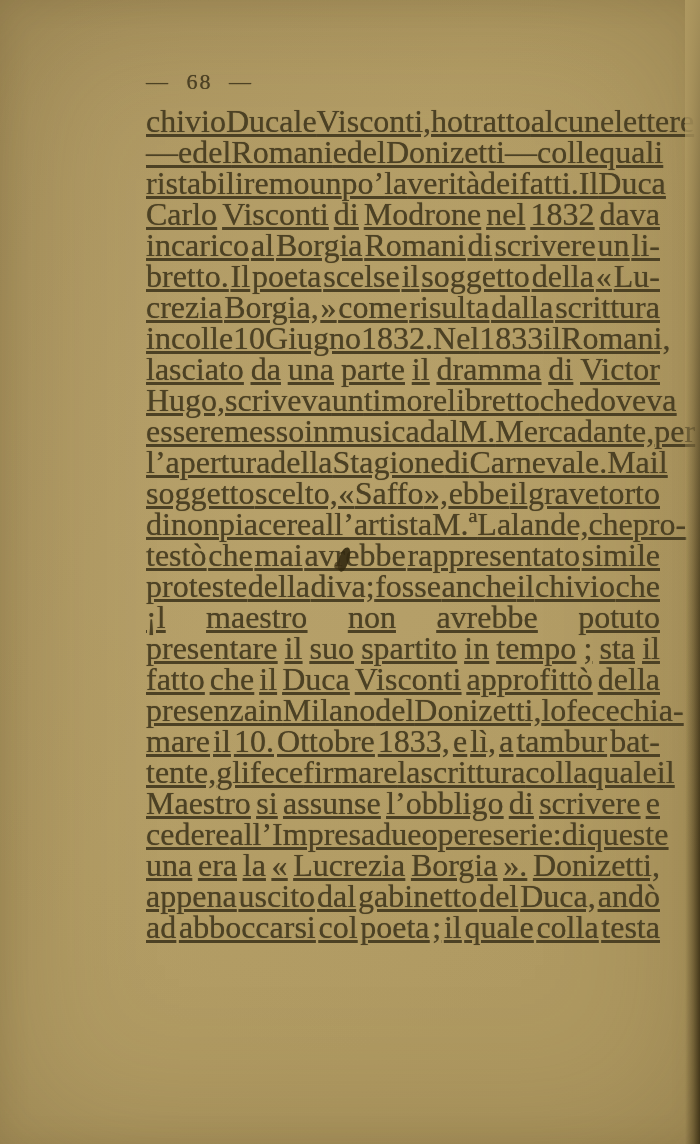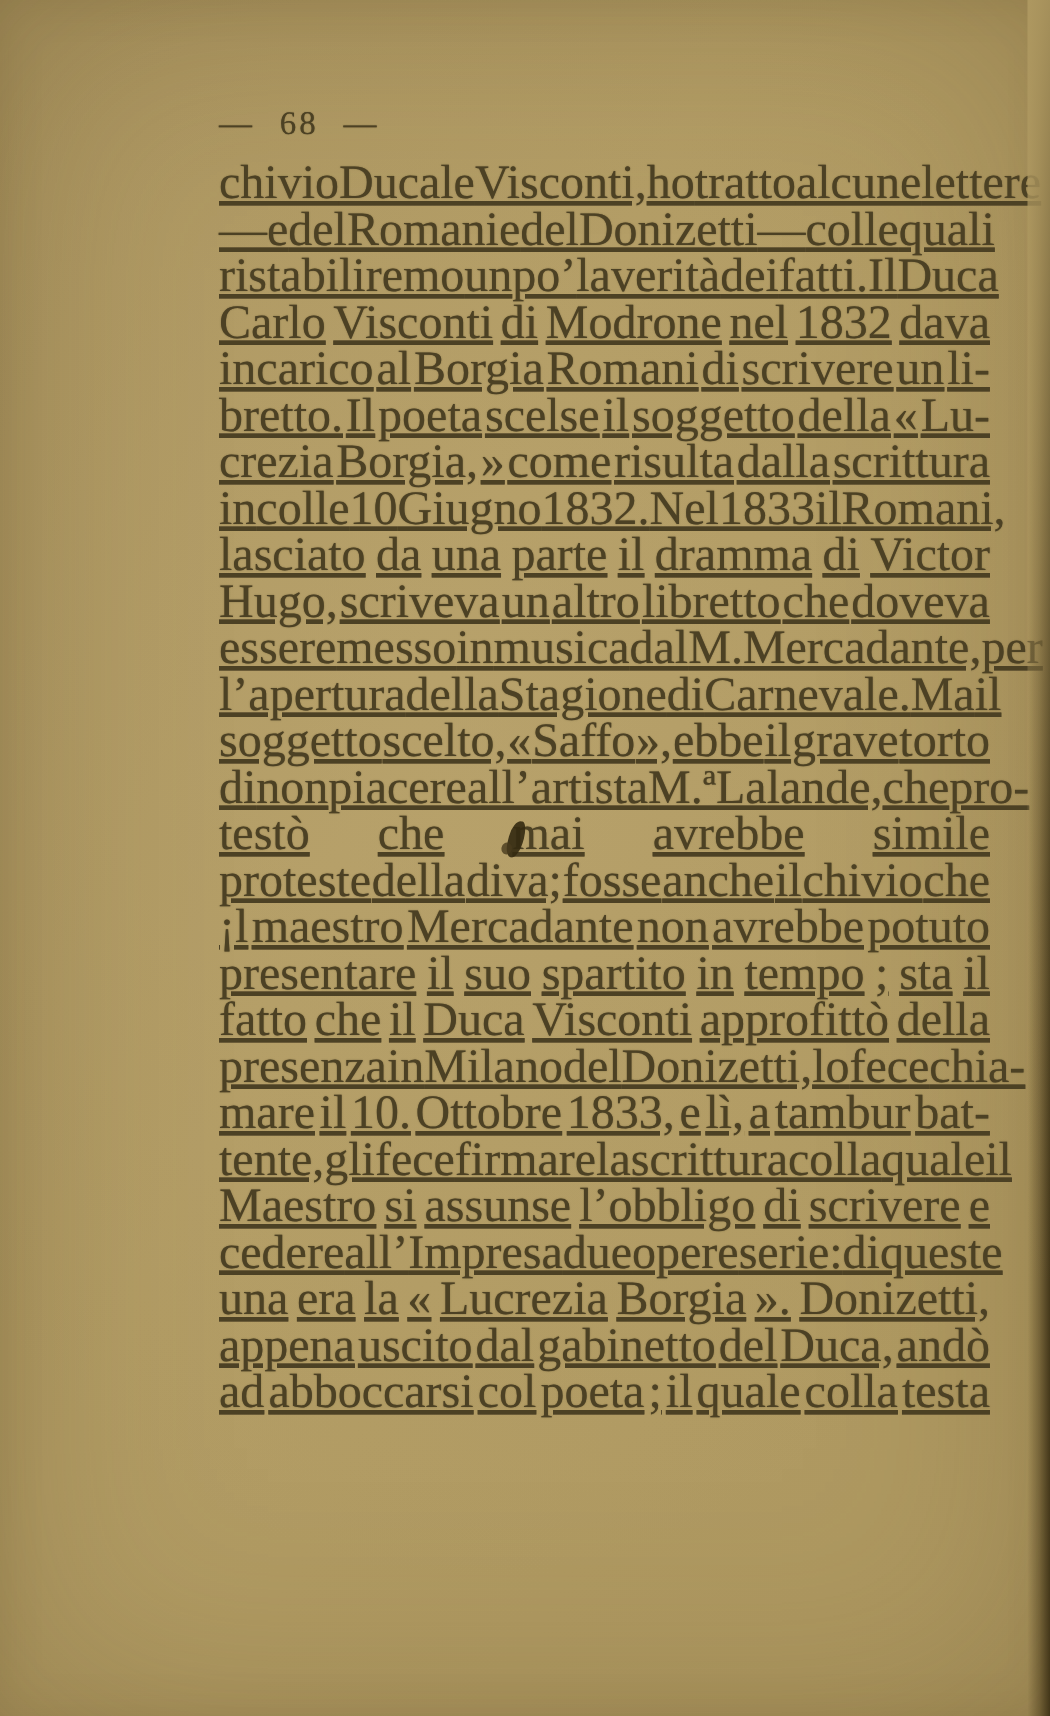--- a/index.html
+++ b/index.html
@@ -147,21 +147,21 @@
         <span>parte</span>
         <span>il</span>
         <span>dramma</span>
         <span>di</span>
         <span>Victor</span>
       </div>
     <div class="line">
         <span>Hugo,</span>
         <span>scriveva</span>
         <span>un</span>
-        <span>altro</span>
+        <span>timore</span>
         <span>libretto</span>
         <span>che</span>
         <span>doveva</span>
       </div>
     <div class="line">
         <span>essere</span>
         <span>messo</span>
         <span>in</span>
         <span>musica</span>
         <span>dal</span>
@@ -197,36 +197,36 @@
         <span>M.ª</span>
         <span>Lalande,</span>
         <span>che</span>
         <span>pro-</span>
       </div>
     <div class="line">
         <span>testò</span>
         <span>che</span>
         <span>mai</span>
         <span>avrebbe</span>
+        <span>rappresentato</span>
         <span>simile</span>
       </div>
     <div class="line">
         <span>proteste</span>
         <span>della</span>
         <span>diva;</span>
         <span>fosse</span>
         <span>anche</span>
         <span>il</span>
         <span>chivio</span>
         <span>che</span>
       </div>
     <div class="line">
         <span>¡l</span>
         <span>maestro</span>
-        <span>Mercadante</span>
         <span>non</span>
         <span>avrebbe</span>
         <span>potuto</span>
       </div>
     <div class="line">
         <span>presentare</span>
         <span>il</span>
         <span>suo</span>
         <span>spartito</span>
         <span>in</span>

